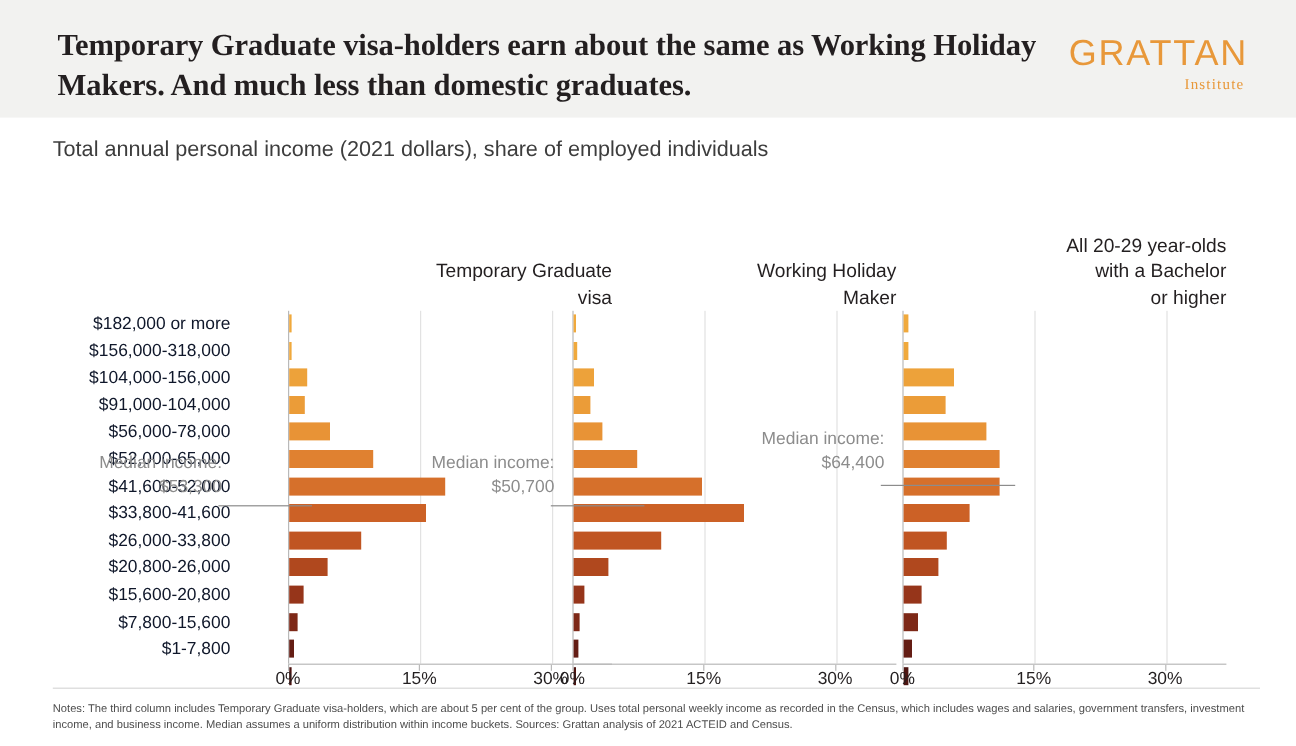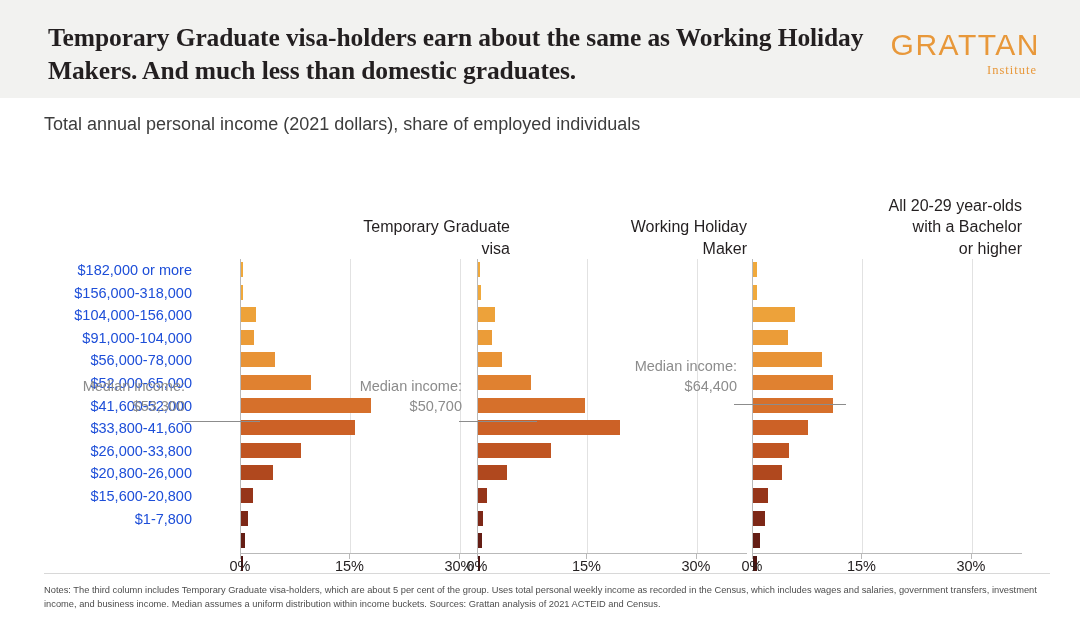--- a/index.html
+++ b/index.html
@@ -72,21 +72,21 @@
     position: absolute;
     left: 0;
     top: 0;
     width: 200px;
     text-align: right;
   }
   .cat-label {
     height: 22.6px;
     line-height: 22.6px;
     font-size: 14.5px;
-    color: #1d4ed8;
+    color: #0f172a;
     padding-right: 8px;
     box-sizing: border-box;
     white-space: nowrap;
     margin-left: 36px;
   }
 
   .panel {
     position: absolute;
     top: 0;
   }
@@ -194,20 +194,21 @@
       <div class="cat-label">$156,000-318,000</div>
       <div class="cat-label">$104,000-156,000</div>
       <div class="cat-label">$91,000-104,000</div>
       <div class="cat-label">$56,000-78,000</div>
       <div class="cat-label">$52,000-65,000</div>
       <div class="cat-label">$41,600-52,000</div>
       <div class="cat-label">$33,800-41,600</div>
       <div class="cat-label">$26,000-33,800</div>
       <div class="cat-label">$20,800-26,000</div>
       <div class="cat-label">$15,600-20,800</div>
+      <div class="cat-label">$7,800-15,600</div>
       <div class="cat-label">$1-7,800</div>
     </div>
   <div id="panels">
       <div class="panel" style="left: 200px; top: 112px; width: 270px; margin-left: 40px;">
         <div class="panel-title">Temporary Graduate<br>visa</div>
         <div class="plot" style="width: 270px;">
           <div class="grid-line" style="left: 109.459px;"></div>
           <div class="grid-line" style="left: 218.919px;"></div>
           <div class="row" style="top: 0px; width: 270px;">
             <div class="bar" style="width: 1.5px; background: rgb(240, 169, 60);"></div>

